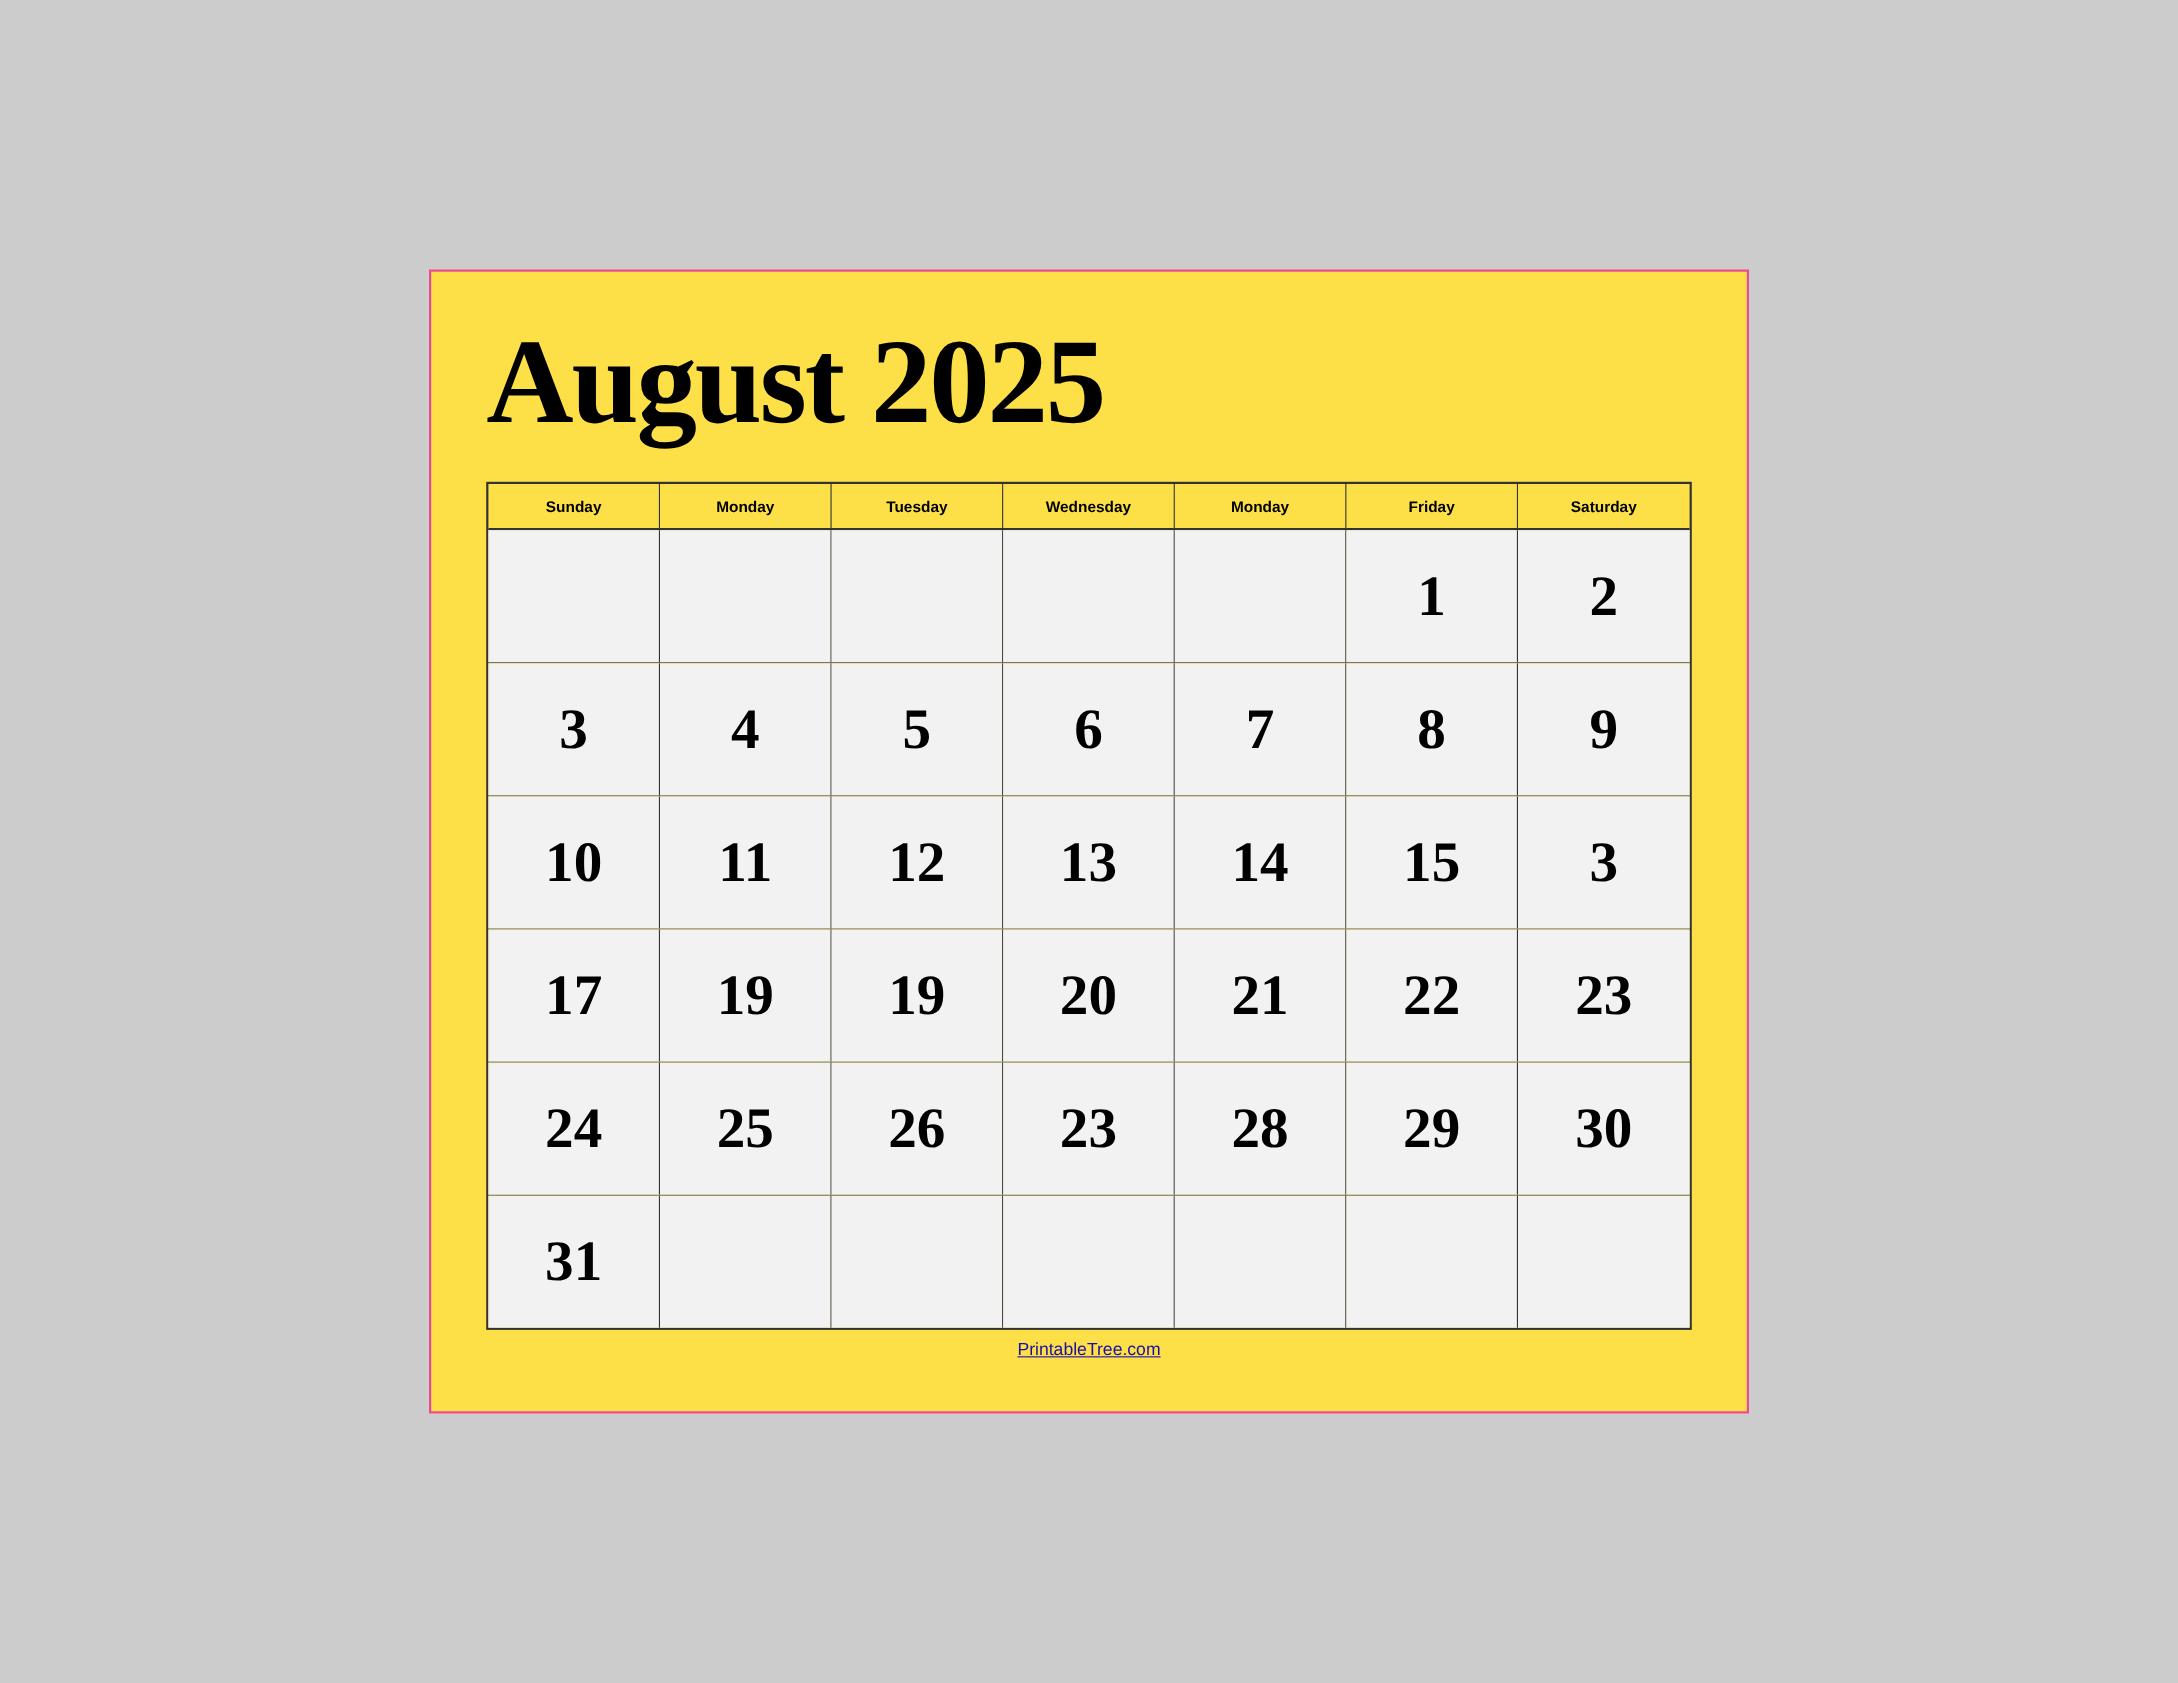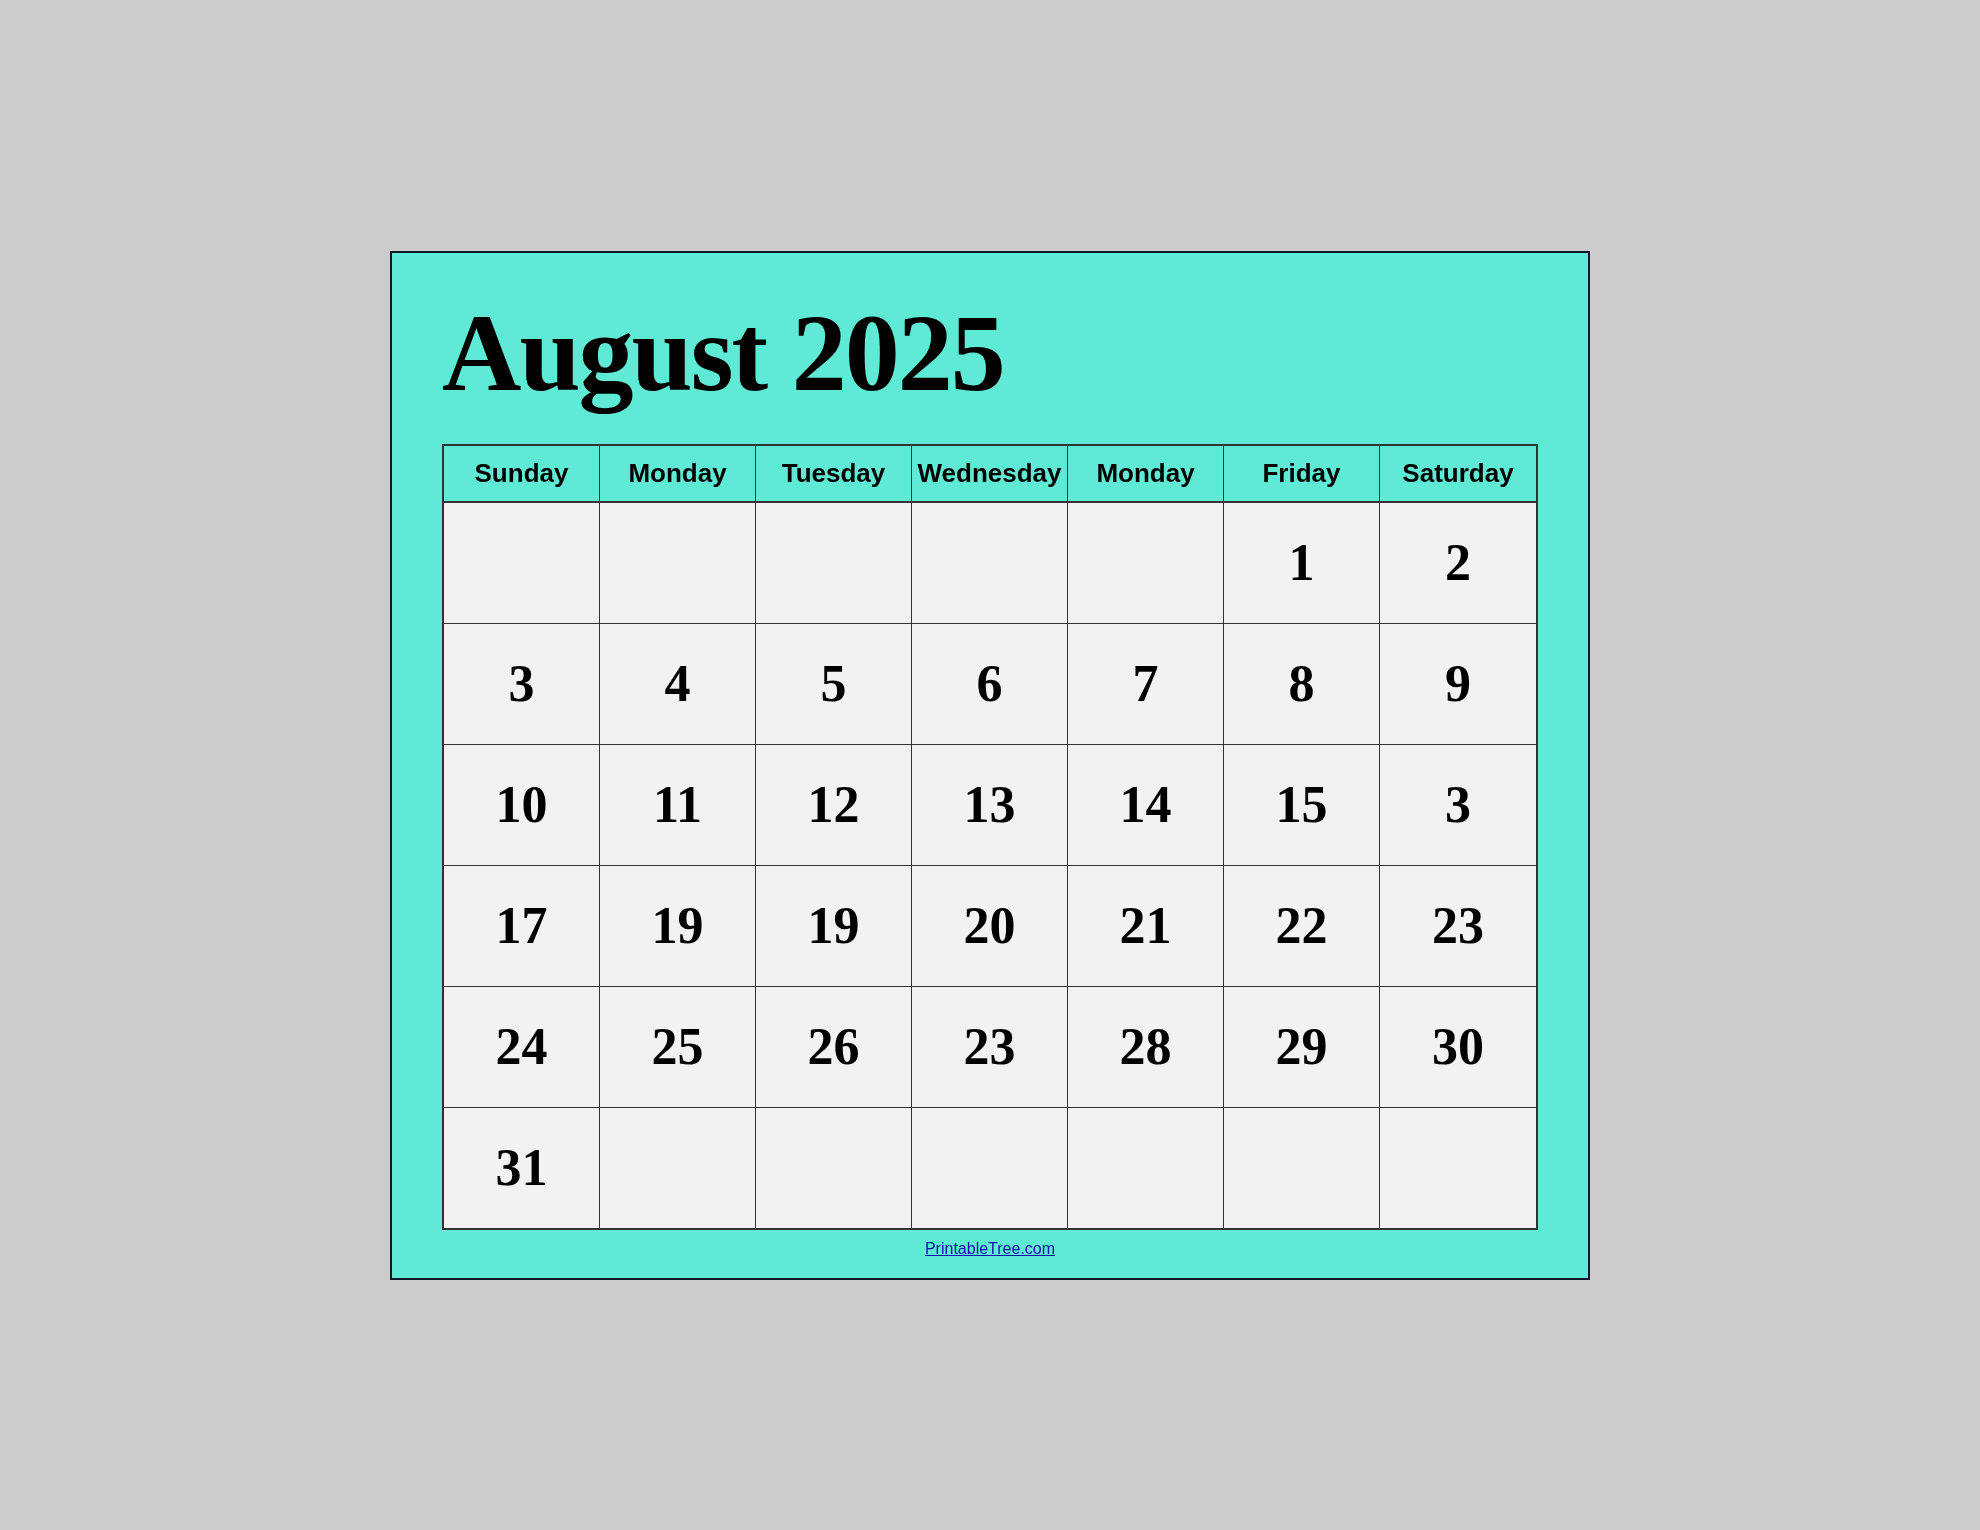--- a/index.html
+++ b/index.html
@@ -11,25 +11,25 @@
     body {
       background: #ccc;
       display: flex;
       justify-content: center;
       align-items: center;
       min-height: 100vh;
       font-family: Georgia, 'Times New Roman', serif;
     }
 
     .calendar-page {
-      background: #5eead4;
-      border: 2px solid #0f172a;
+      background: #fde047;
+      border: 2px solid #ec4899;
       width: 1200px;
       min-height: 930px;
-      padding: 40px 50px 20px 50px;
+      padding: 40px 50px 46px 50px;
       display: flex;
       flex-direction: column;
     }
 
     .calendar-title {
       font-size: 110px;
       font-weight: 900;
       font-family: Georgia, 'Times New Roman', serif;
       color: #000;
       line-height: 1.1;
@@ -44,21 +44,21 @@
 
     .day-headers {
       display: grid;
       grid-template-columns: repeat(7, 1fr);
       border-bottom: 2px solid #333;
     }
 
     .day-header {
       text-align: center;
       padding: 12px 5px;
-      font-size: 26px;
+      font-size: 14px;
       font-weight: bold;
       font-family: Arial, sans-serif;
       color: #000;
     }
 
     .day-header:not(:last-child) {
       border-right: 1px solid #333;
     }
 
     .calendar-weeks {

